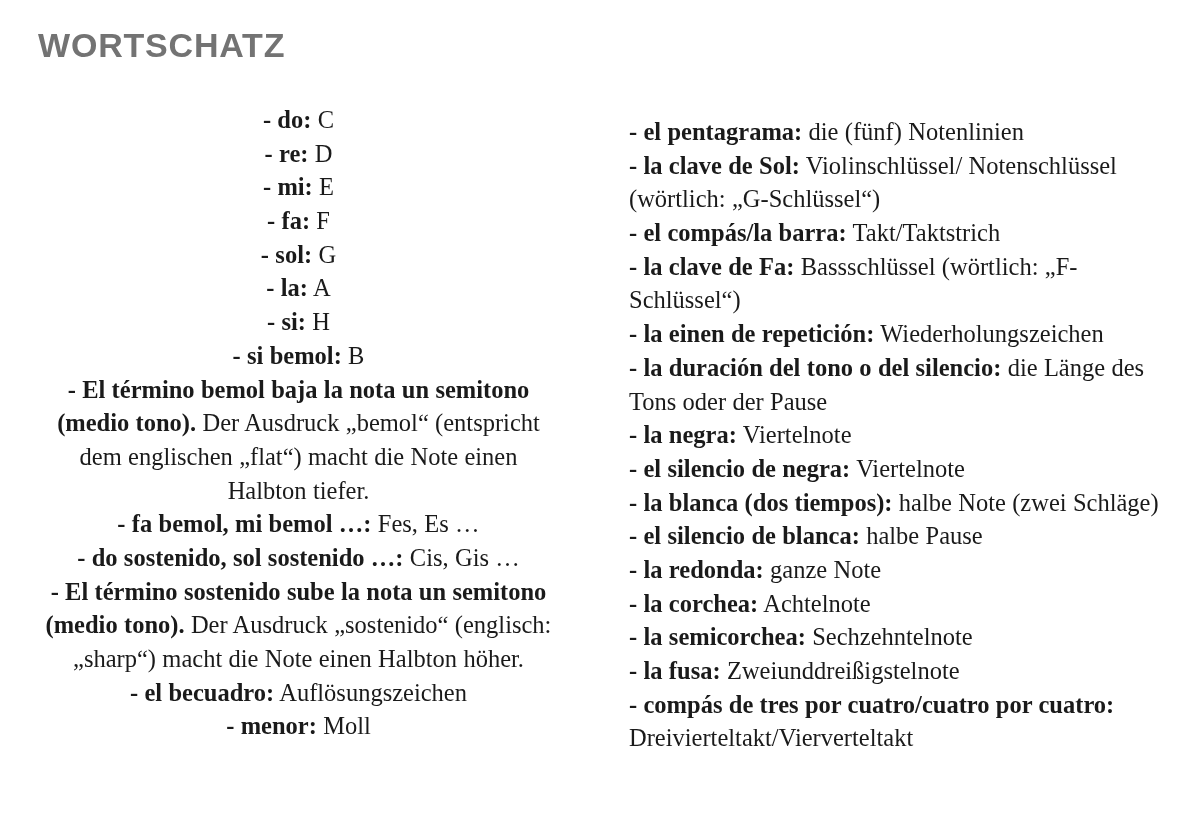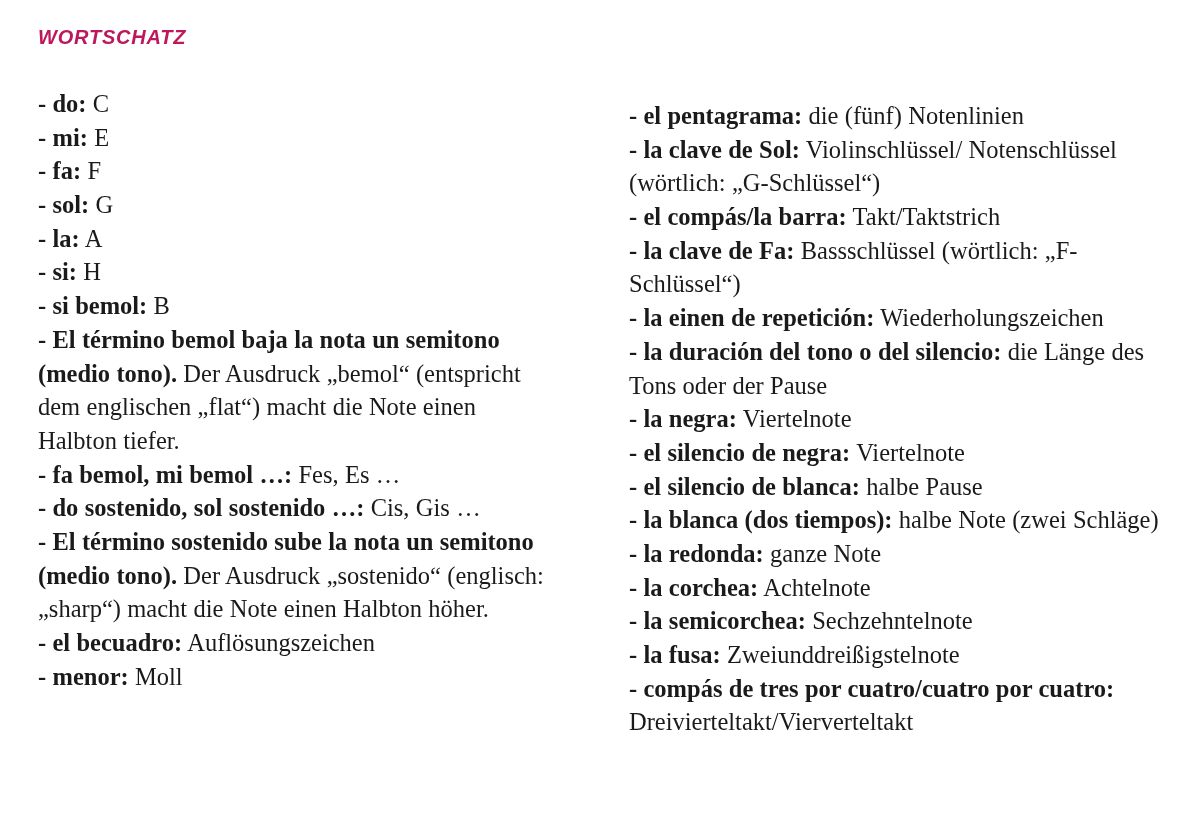--- a/index.html
+++ b/index.html
@@ -17,38 +17,38 @@
   .page {
     position: relative;
     width: 1200px;
     height: 830px;
     box-sizing: border-box;
     padding: 26px 40px 10px 38px;
   }
   .heading {
     font-family: "Liberation Sans", sans-serif;
     font-weight: bold;
-    font-size: 20px;
+    font-size: 34px;
     letter-spacing: 0.8px;
-    color: #be185d;
+    color: #737373;
     text-transform: uppercase;
     margin: 0 0 38px 0;
-    font-style: italic;
   }
   .columns {
     display: flex;
     gap: 0px;
     align-items: flex-start;
   }
   .col {
     width: 50%;
     box-sizing: border-box;
   }
   .col-left {
     padding-right: 40px;
+    text-align: center;
   }
   .col-right {
     padding-left: 30px;
     margin-top: 12px;
   }
   .entry {
     font-size: 24.5px;
     line-height: 1.375;
     margin: 0;
     text-indent: 0;
@@ -65,20 +65,21 @@
 </head>
 <body>
 
 <div class="page">
   <h1 class="heading">WORTSCHATZ</h1>
 
   <div class="columns">
 
     <div class="col col-left">
       <p class="entry"><span class="term">- do:</span><span class="gloss"> C</span></p>
+      <p class="entry"><span class="term">- re:</span><span class="gloss"> D</span></p>
       <p class="entry"><span class="term">- mi:</span><span class="gloss"> E</span></p>
       <p class="entry"><span class="term">- fa:</span><span class="gloss"> F</span></p>
       <p class="entry"><span class="term">- sol:</span><span class="gloss"> G</span></p>
       <p class="entry"><span class="term">- la:</span><span class="gloss"> A</span></p>
       <p class="entry"><span class="term">- si:</span><span class="gloss"> H</span></p>
       <p class="entry"><span class="term">- si bemol:</span><span class="gloss"> B</span></p>
       <p class="entry"><span class="term">- El término bemol baja la nota un semitono (medio tono).</span><span class="gloss"> Der Ausdruck „bemol“ (entspricht dem englischen „flat“) macht die Note einen Halbton tiefer.</span></p>
       <p class="entry"><span class="term">- fa bemol, mi bemol …:</span><span class="gloss"> Fes, Es …</span></p>
       <p class="entry"><span class="term">- do sostenido, sol sostenido …:</span><span class="gloss"> Cis, Gis …</span></p>
       <p class="entry"><span class="term">- El término sostenido sube la nota un semitono (medio tono).</span><span class="gloss"> Der Ausdruck „sostenido“ (englisch: „sharp“) macht die Note einen Halbton höher.</span></p>
@@ -88,22 +89,22 @@
 
     <div class="col col-right">
       <p class="entry"><span class="term">- el pentagrama:</span><span class="gloss"> die (fünf) Notenlinien</span></p>
       <p class="entry"><span class="term">- la clave de Sol:</span><span class="gloss"> Violinschlüssel/ Notenschlüssel (wörtlich: „G-Schlüssel“)</span></p>
       <p class="entry"><span class="term">- el compás/la barra:</span><span class="gloss"> Takt/Taktstrich</span></p>
       <p class="entry"><span class="term">- la clave de Fa:</span><span class="gloss"> Bassschlüssel (wörtlich: „F-Schlüssel“)</span></p>
       <p class="entry"><span class="term">- la einen de repetición:</span><span class="gloss"> Wiederholungszeichen</span></p>
       <p class="entry"><span class="term">- la duración del tono o del silencio:</span><span class="gloss"> die Länge des Tons oder der Pause</span></p>
       <p class="entry"><span class="term">- la negra:</span><span class="gloss"> Viertelnote</span></p>
       <p class="entry"><span class="term">- el silencio de negra:</span><span class="gloss"> Viertelnote</span></p>
+      <p class="entry"><span class="term">- la blanca (dos tiempos):</span><span class="gloss"> halbe Note (zwei Schläge)</span></p>
       <p class="entry"><span class="term">- el silencio de blanca:</span><span class="gloss"> halbe Pause</span></p>
-      <p class="entry"><span class="term">- la blanca (dos tiempos):</span><span class="gloss"> halbe Note (zwei Schläge)</span></p>
       <p class="entry"><span class="term">- la redonda:</span><span class="gloss"> ganze Note</span></p>
       <p class="entry"><span class="term">- la corchea:</span><span class="gloss"> Achtelnote</span></p>
       <p class="entry"><span class="term">- la semicorchea:</span><span class="gloss"> Sechzehntelnote</span></p>
       <p class="entry"><span class="term">- la fusa:</span><span class="gloss"> Zweiunddreißigstelnote</span></p>
       <p class="entry"><span class="term">- compás de tres por cuatro/cuatro por cuatro:</span><span class="gloss"> Dreivierteltakt/Vierverteltakt</span></p>
     </div>
 
   </div>
 </div>
 

